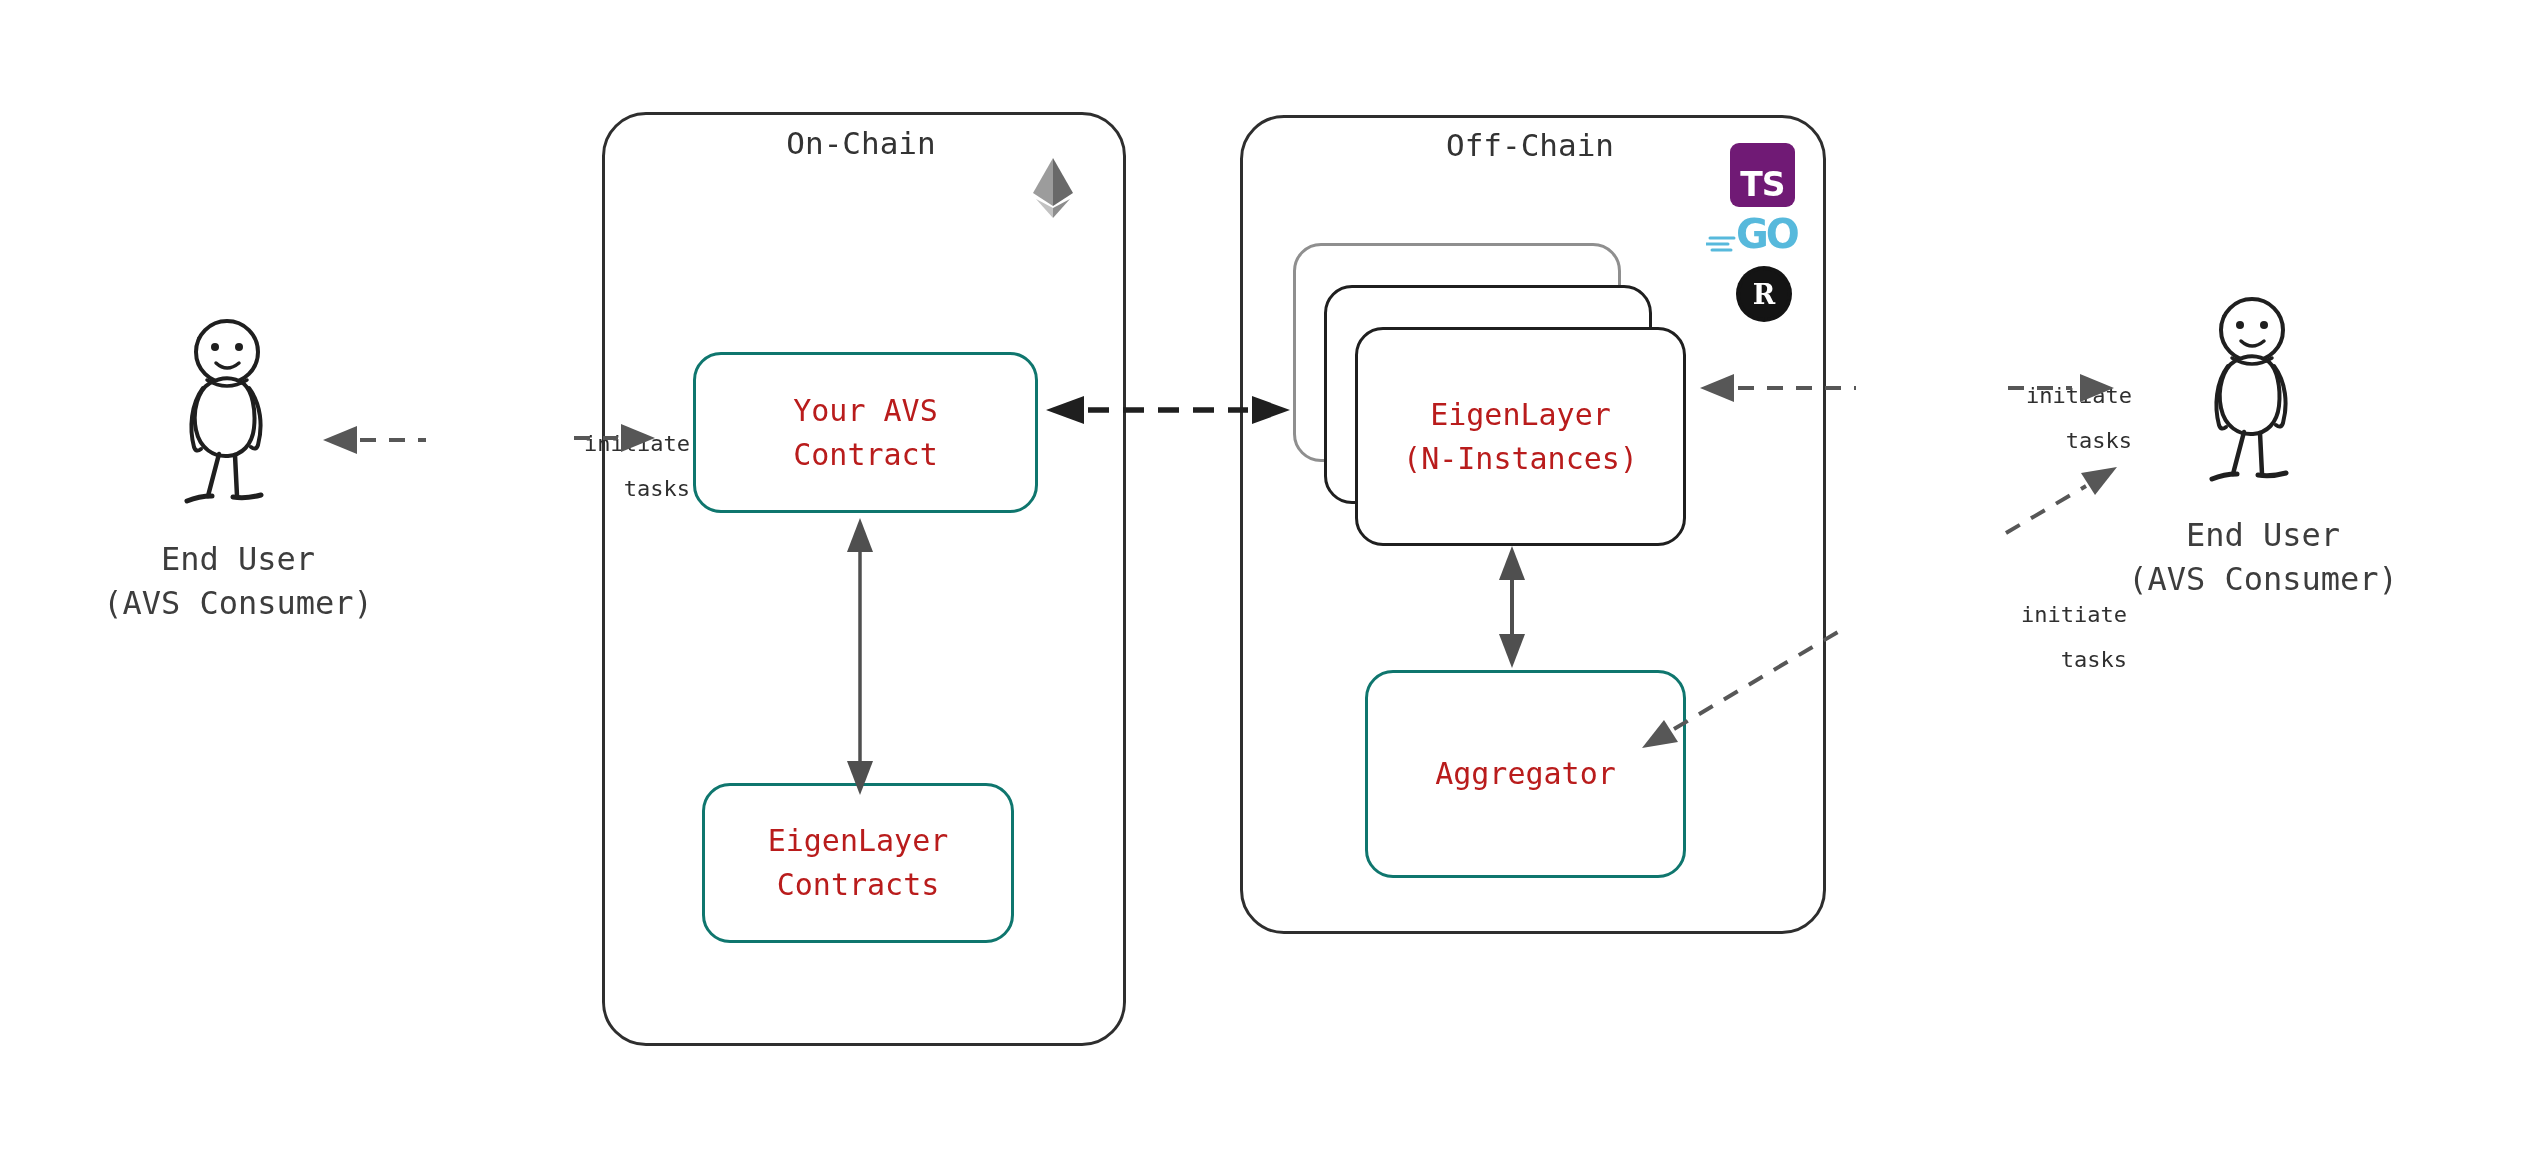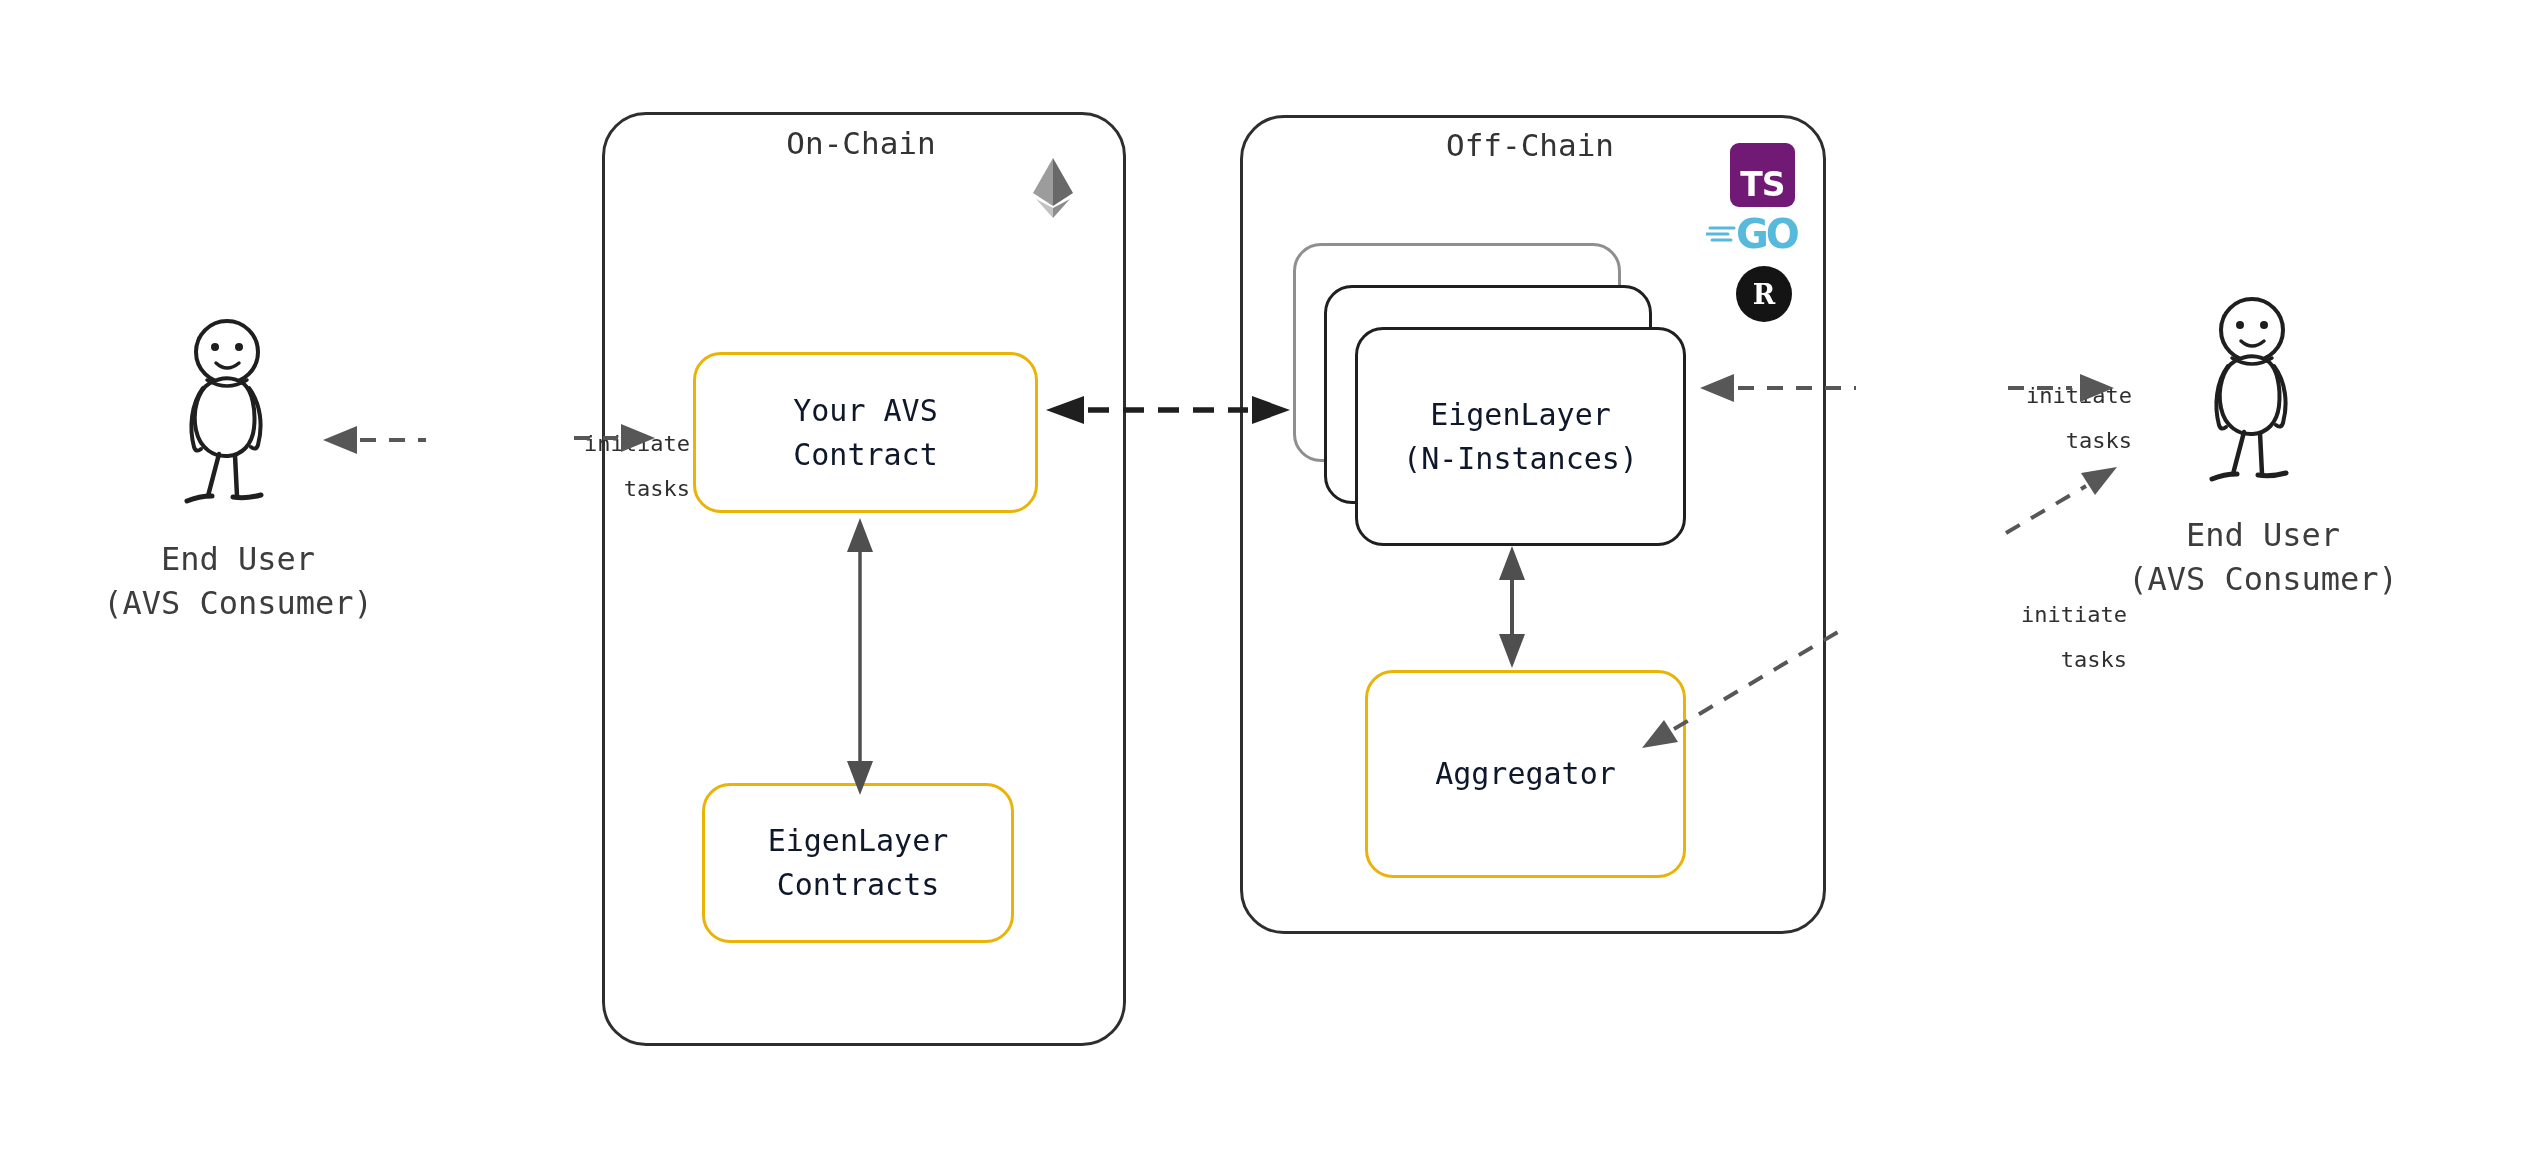--- a/index.html
+++ b/index.html
@@ -12,23 +12,23 @@
   }
   #on-chain-frame{left:602px;top:112px;width:518px;height:928px;}
   #off-chain-frame{left:1240px;top:115px;width:580px;height:813px;}
   .container-title{
     position:absolute;text-align:center;font-size:31px;line-height:38px;color:#333333;
     letter-spacing:0px;
   }
   #on-chain-title{left:602px;top:124px;width:518px;}
   #off-chain-title{left:1240px;top:126px;width:580px;}
   .node-box{
-    position:absolute;border:3px solid #eab308;border-radius:28px;background:#ffffff;
+    position:absolute;border:3px solid #0f766e;border-radius:28px;background:#ffffff;
     display:flex;align-items:center;justify-content:center;text-align:center;
-    font-size:30px;line-height:44px;color:#0f172a;white-space:pre-line;
+    font-size:30px;line-height:44px;color:#b91c1c;white-space:pre-line;
   }
   #avs-contract-box{left:693px;top:352px;width:339px;height:155px;}
   #eigenlayer-box{left:702px;top:783px;width:306px;height:154px;}
   #operators-back-box{left:1293px;top:243px;width:322px;height:213px;border-color:#8f8f8f;}
   #operators-middle-box{left:1324px;top:285px;width:322px;height:213px;border-color:#1f1f1f;}
   #operators-front-box{left:1355px;top:327px;width:325px;height:213px;border-color:#1f1f1f;}
   #aggregator-box{left:1365px;top:670px;width:315px;height:202px;}
   .edge-label{
     position:absolute;width:400px;text-align:right;font-size:22px;line-height:45px;
     color:#2f2f2f;white-space:pre-line;margin-top:32px;
@@ -45,21 +45,21 @@
   .ts-badge{
     position:absolute;left:1730px;top:143px;width:65px;height:64px;border-radius:9px;
     background:#701a75;display:flex;align-items:flex-end;justify-content:center;
   }
   .ts-badge span{
     font-family:"DejaVu Sans","Liberation Sans",sans-serif;font-weight:bold;
     font-size:33px;line-height:44px;color:#ffffff;letter-spacing:-1px;
   }
   .go-badge{
     position:absolute;left:1706px;top:212px;width:110px;height:44px;
-    display:flex;align-items:center;
+    display:flex;align-items:flex-end;
   }
   .go-badge .go-text{
     font-family:"DejaVu Sans","Liberation Sans",sans-serif;font-weight:bold;
     font-size:40px;line-height:44px;color:#57b9dc;letter-spacing:-3px;
   }
   .rust-badge{
     position:absolute;left:1736px;top:266px;width:48px;height:48px;
     background:#141414;border:4px dashed #141414;border-radius:50%;
     display:flex;align-items:center;justify-content:center;
   }

